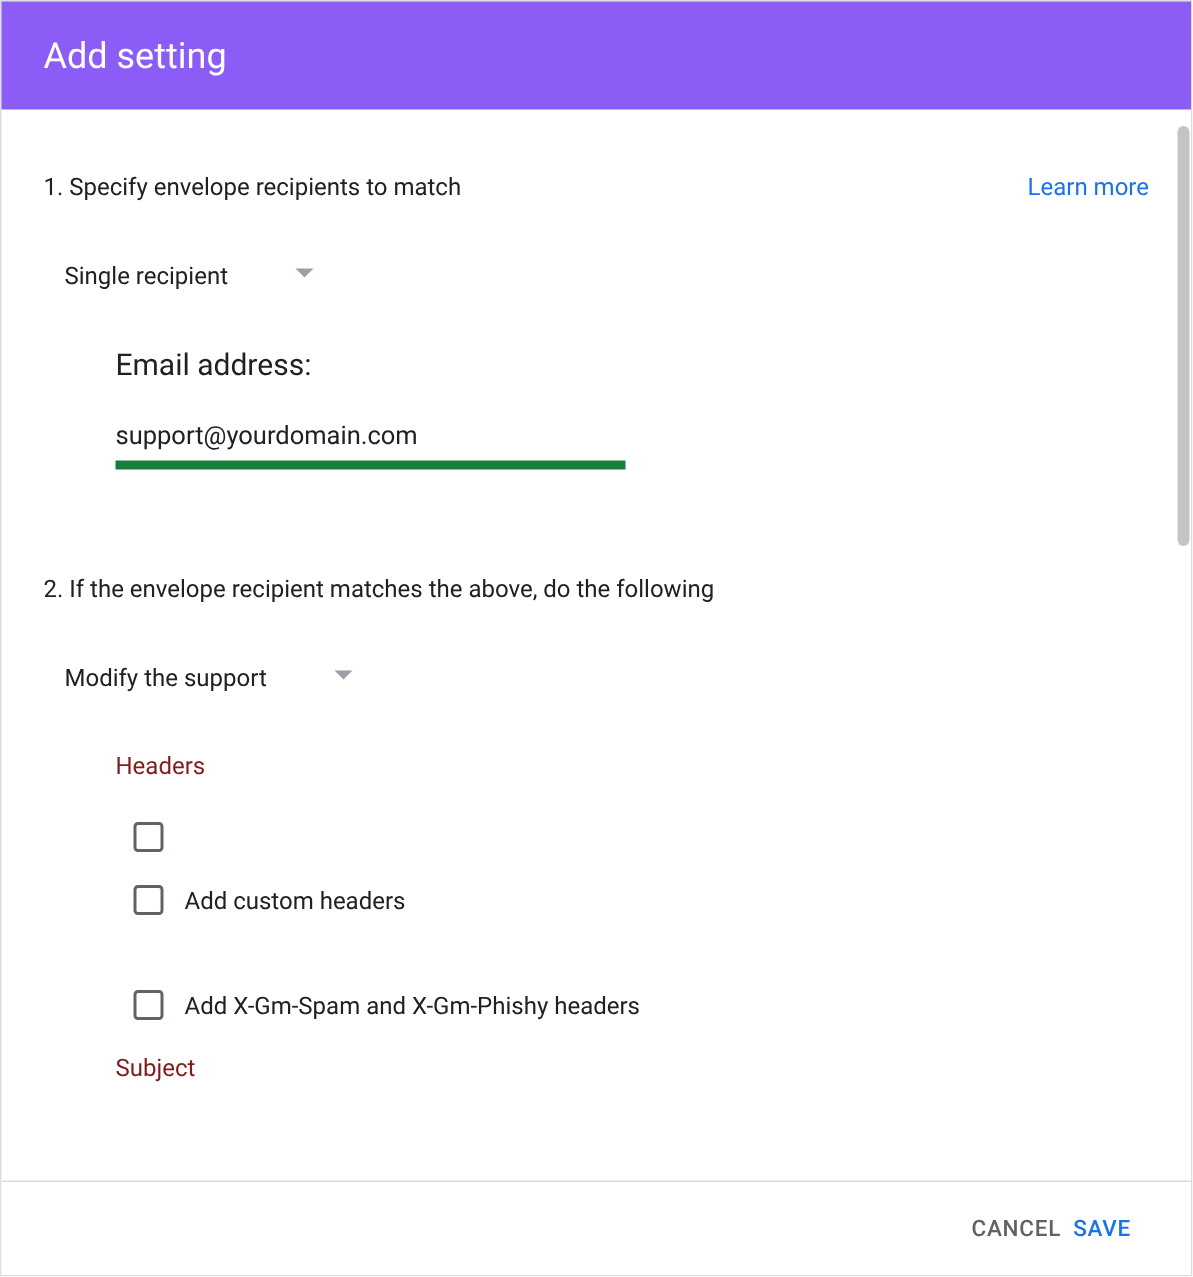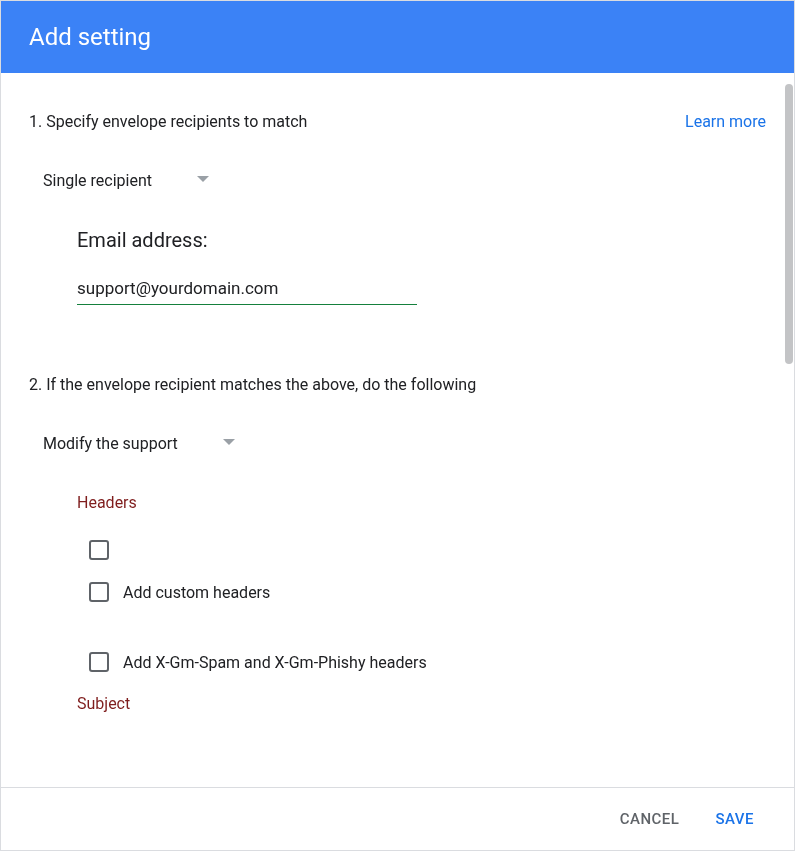--- a/index.html
+++ b/index.html
@@ -13,33 +13,34 @@
       position: relative;
     }
     .dialog {
       width: 100%;
       height: 100%;
       display: flex;
       flex-direction: column;
       border: 1px solid #dadce0;
     }
     .header {
-      background: #3b82f6;
+      background: #8b5cf6;
       color: #fff;
       padding: 22px 28px;
       font-size: 24px;
       font-weight: 400;
     }
     .content-wrapper {
       flex: 1;
       overflow-y: auto;
       position: relative;
     }
     .content {
-      padding: 39px 28px 20px 28px;
+      padding: 14px 28px 20px 28px;
+      margin-top: 28px;
     }
     .section-row {
       display: flex;
       justify-content: space-between;
       align-items: flex-start;
       margin-bottom: 40px;
     }
     .section-title {
       font-size: 16px;
       color: #202124;
@@ -74,21 +75,21 @@
       margin-left: 48px;
       margin-bottom: 70px;
     }
     .field-label {
       font-size: 20px;
       color: #202124;
       margin-bottom: 20px;
     }
     .text-input {
       border: none;
-      border-bottom: 1px solid #15803d;
+      border-bottom: 6px solid #15803d;
       font-size: 17px;
       color: #202124;
       padding: 6px 0 6px 0;
       width: 340px;
       outline: none;
       font-family: inherit;
     }
     .subsection-title {
       font-size: 16px;
       color: #7f1d1d;
@@ -112,21 +113,20 @@
     }
     .checkbox-label {
       font-size: 16px;
       color: #202124;
     }
     .footer {
       border-top: 1px solid #dadce0;
       display: flex;
       justify-content: flex-end;
       align-items: center;
-      gap: 28px;
       padding: 18px 36px;
       background: #fff;
     }
     .btn {
       background: none;
       border: none;
       font-family: inherit;
       font-size: 15px;
       font-weight: 500;
       letter-spacing: 0.5px;

